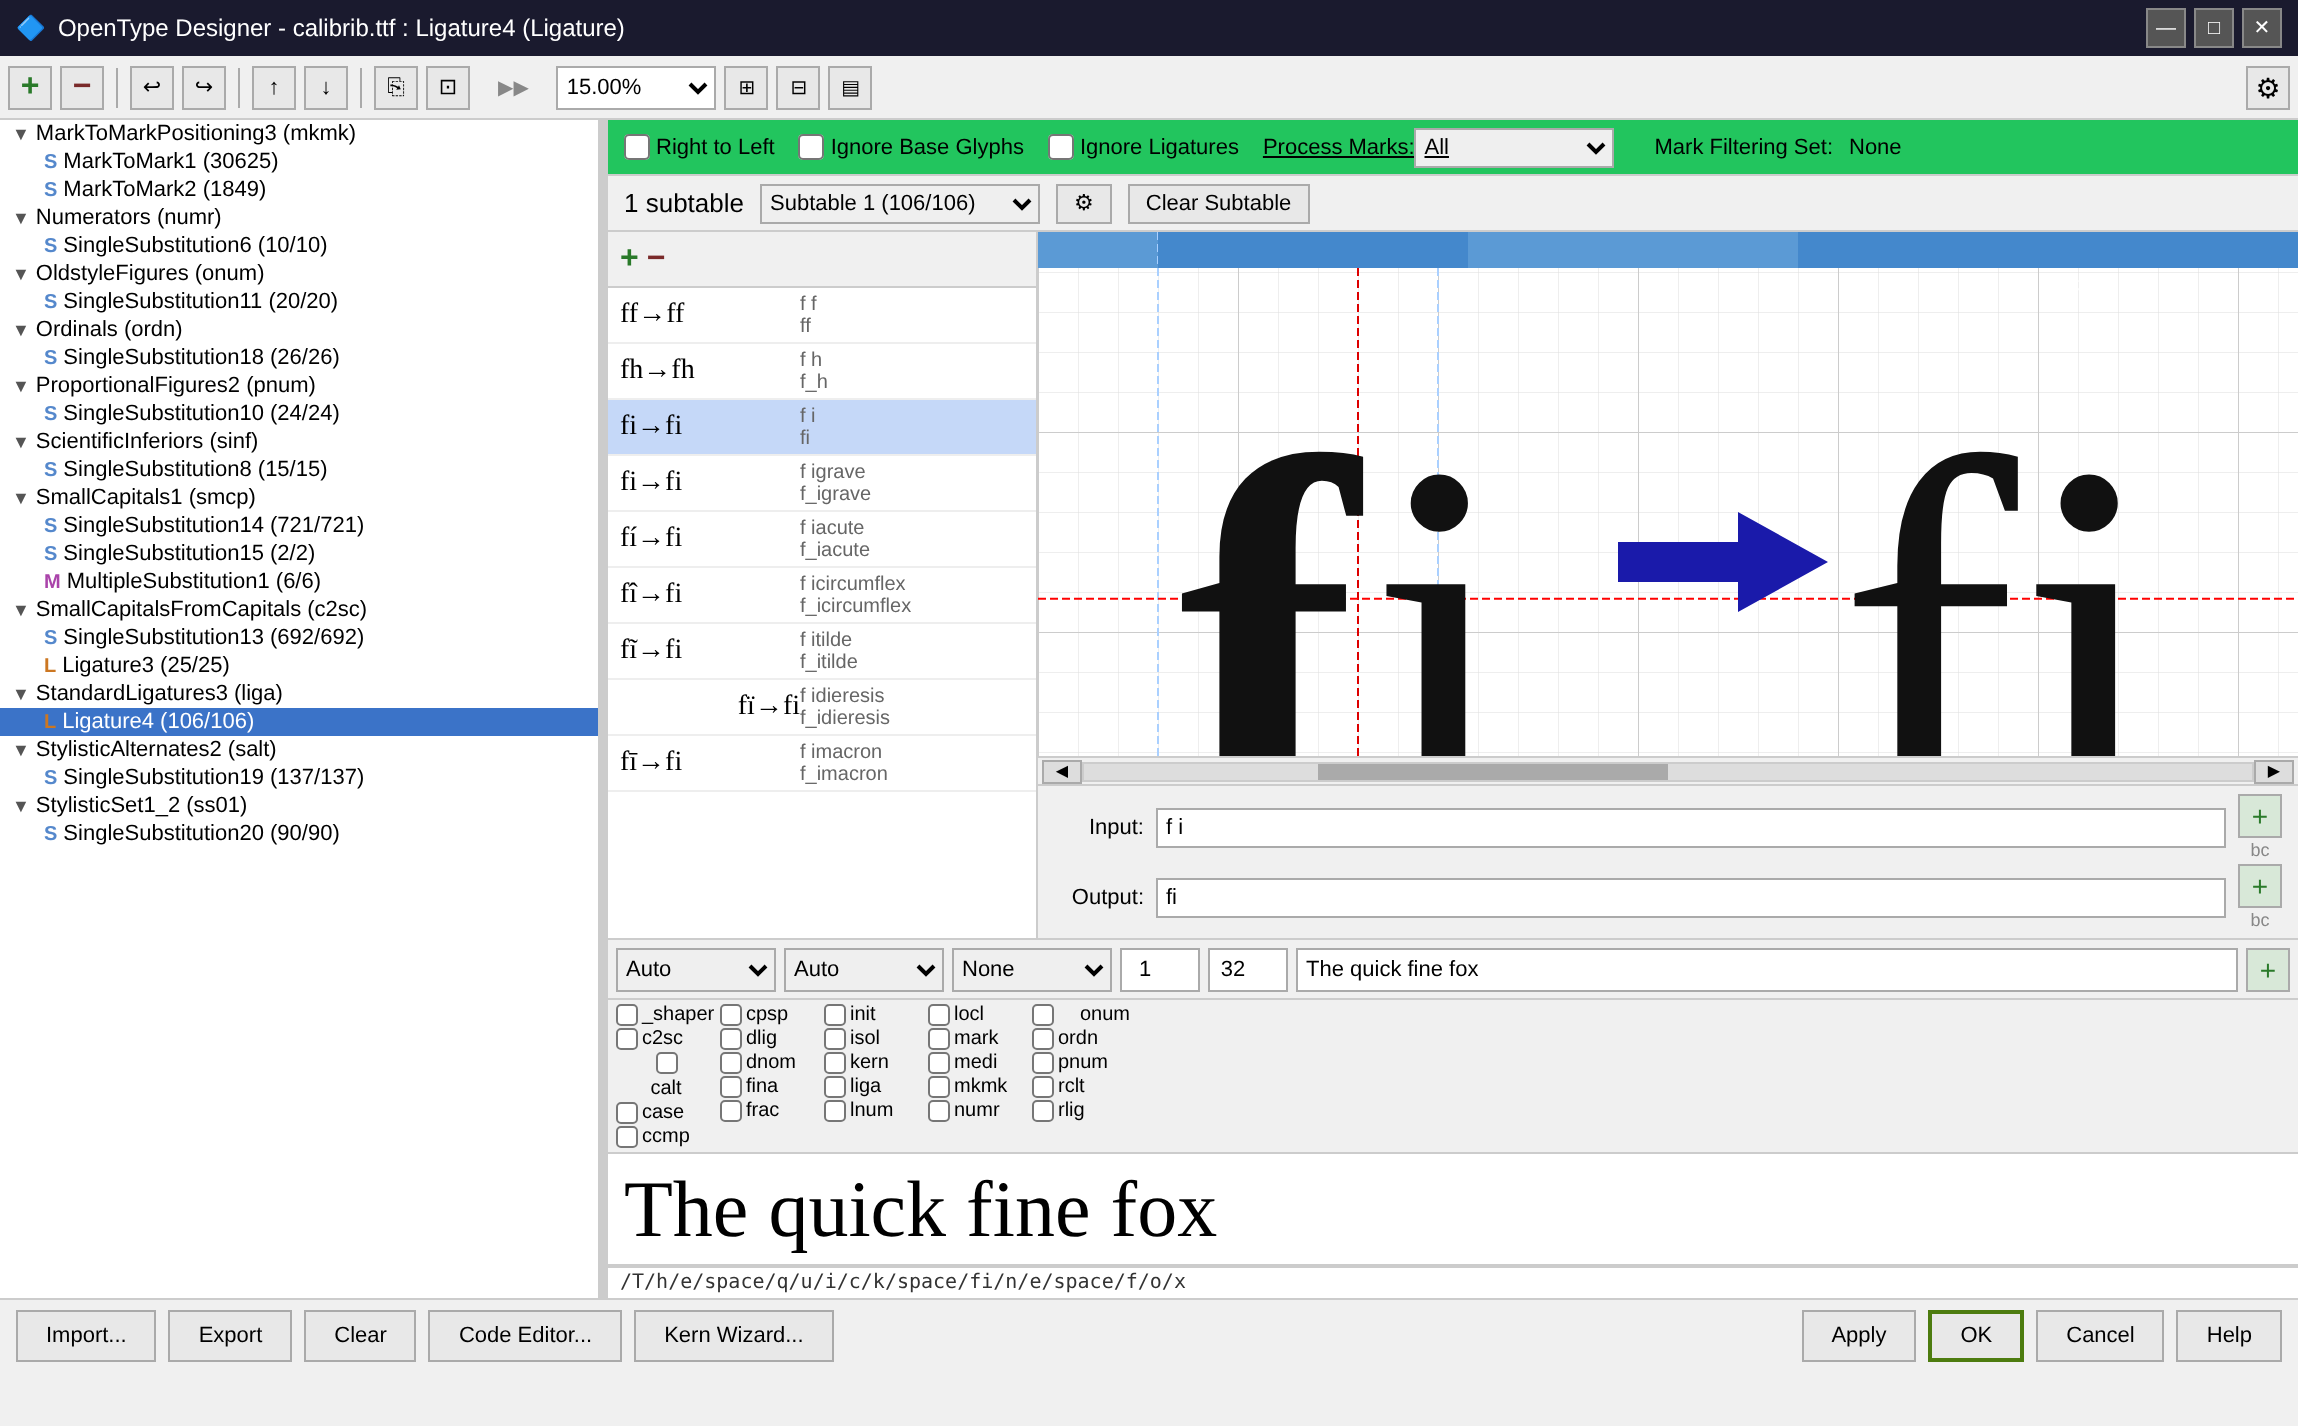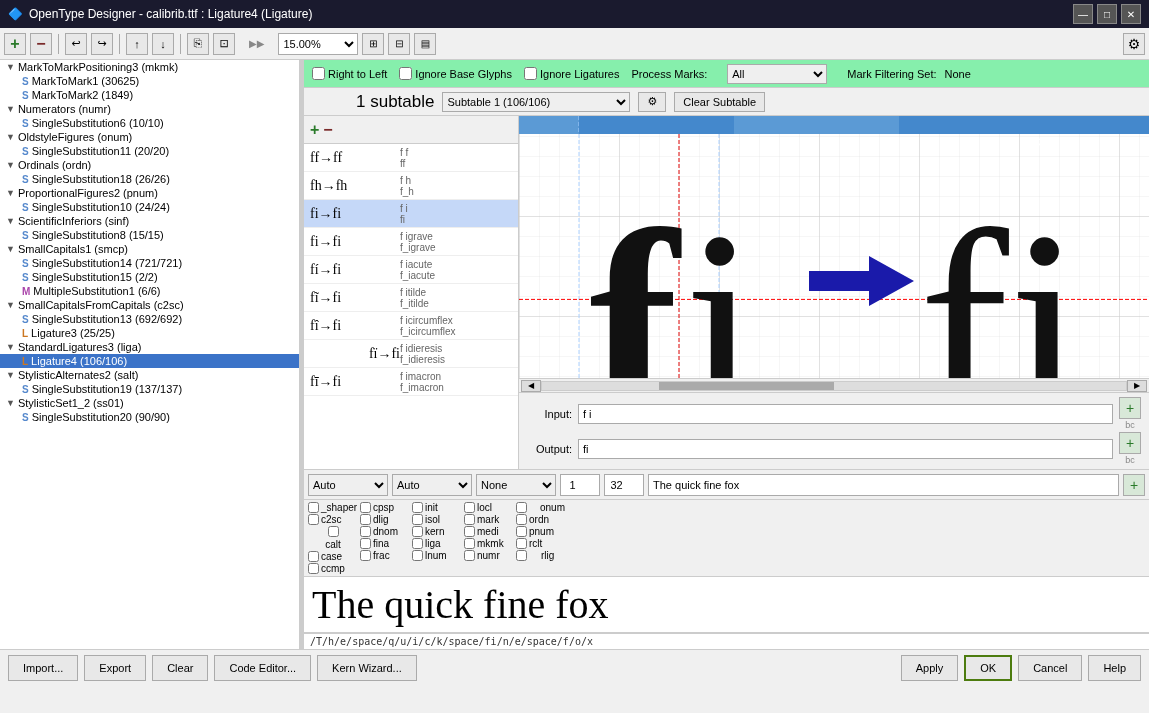--- a/index.html
+++ b/index.html
@@ -26,31 +26,31 @@
     
     .left-panel { width: 300px; background: white; border-right: 1px solid #ccc; display: flex; flex-direction: column; overflow: hidden; }
     .tree-area { flex: 1; overflow-y: auto; overflow-x: hidden; }
     .tree-item { display: flex; align-items: center; padding: 1px 2px; cursor: pointer; white-space: nowrap; font-size: 11px; }
     .tree-item.selected { background: #3b73c8; color: white; }
     
     
     .right-panel { flex: 1; display: flex; flex-direction: column; overflow: hidden; background: #f0f0f0; }
     
     
-    .options-bar { background: #86efac; border-bottom: 1px solid #ccc; padding: 2px 8px; display: flex; align-items: center; gap: 12px; height: 28px; }
+    .options-bar { background: #22c55e; border-bottom: 1px solid #ccc; padding: 2px 8px; display: flex; align-items: center; gap: 12px; height: 28px; }
     .checkbox-label { display: flex; align-items: center; gap: 3px; font-size: 11px; cursor: pointer; }
-    .process-marks { display: flex; align-items: center; gap: 20px; font-size: 11px; }
+    .process-marks { display: flex; align-items: center; gap: 0; font-size: 11px; text-decoration: underline; }
     .mark-select { width: 100px; height: 20px; border: 1px solid #aaa; font-size: 11px; }
     .mf-label { font-size: 11px; }
     .mf-value { font-size: 11px; margin-left: 4px; }
     
     
     .subtable-bar { background: #f0f0f0; border-bottom: 1px solid #ccc; padding: 2px 8px; display: flex; align-items: center; gap: 8px; height: 28px; }
-    .subtable-label { font-size: 17px; margin-left: 44px; }
-    .subtable-select { width: 188px; height: 20px; border: 1px solid #aaa; font-size: 11px; }
+    .subtable-label { font-size: 13px; }
+    .subtable-select { width: 140px; height: 20px; border: 1px solid #aaa; font-size: 11px; }
     .subtable-btn { height: 20px; padding: 0 8px; border: 1px solid #aaa; background: #e8e8e8; font-size: 11px; cursor: pointer; }
     
     
     .middle-panel { width: 215px; background: white; border-right: 1px solid #ccc; display: flex; flex-direction: column; overflow: hidden; }
     .panel-toolbar { height: 28px; background: #f0f0f0; border-bottom: 1px solid #ccc; display: flex; align-items: center; padding: 0 6px; gap: 4px; }
     .add-btn { color: #2a7a2a; font-size: 16px; cursor: pointer; font-weight: bold; }
     .del-btn { color: #7a2a2a; font-size: 16px; cursor: pointer; font-weight: bold; }
     .ligature-list { flex: 1; overflow-y: auto; }
     .lig-item { display: flex; align-items: center; padding: 2px 6px; border-bottom: 1px solid #eee; cursor: pointer; min-height: 28px; }
     .lig-item.selected { background: #c5d8f8; }
@@ -340,26 +340,26 @@
               </div>
               <div class="lig-item">
                 <span class="lig-glyph" style="font-family:serif;font-size:14px;min-width:90px;">fi→fi</span>
                 <span class="lig-name" style="font-size:10px;color:#666;">f igrave<br>f_igrave</span>
               </div>
               <div class="lig-item">
                 <span class="lig-glyph" style="font-family:serif;font-size:14px;min-width:90px;">fí→fi</span>
                 <span class="lig-name" style="font-size:10px;color:#666;">f iacute<br>f_iacute</span>
               </div>
               <div class="lig-item">
+                <span class="lig-glyph" style="font-family:serif;font-size:14px;min-width:90px;">fî→fi</span>
+                <span class="lig-name" style="font-size:10px;color:#666;">f icircumflex<br>f_icircumflex</span>
+              </div>
+              <div class="lig-item">
                 <span class="lig-glyph" style="font-family:serif;font-size:14px;min-width:90px;">fĩ→fi</span>
                 <span class="lig-name" style="font-size:10px;color:#666;">f itilde<br>f_itilde</span>
-              </div>
-              <div class="lig-item">
-                <span class="lig-glyph" style="font-family:serif;font-size:14px;min-width:90px;">fî→fi</span>
-                <span class="lig-name" style="font-size:10px;color:#666;">f icircumflex<br>f_icircumflex</span>
               </div>
               <div class="lig-item">
                 <span class="lig-glyph" style="font-family:serif;font-size:14px;min-width:90px;text-align:right;">fï→fi</span>
                 <span class="lig-name" style="font-size:10px;color:#666;">f idieresis<br>f_idieresis</span>
               </div>
               <div class="lig-item">
                 <span class="lig-glyph" style="font-family:serif;font-size:14px;min-width:90px;">fī→fi</span>
                 <span class="lig-name" style="font-size:10px;color:#666;">f imacron<br>f_imacron</span>
               </div>
             </div>
@@ -555,21 +555,21 @@
                 <span>ordn</span>
               </label>
               <label style="display: flex; align-items: center; gap: 2px; font-size: 10px; cursor: pointer;">
                 <input type="checkbox" style="width: 11px; height: 11px;">
                 <span>pnum</span>
               </label>
               <label style="display: flex; align-items: center; gap: 2px; font-size: 10px; cursor: pointer;">
                 <input type="checkbox" style="width: 11px; height: 11px;">
                 <span>rclt</span>
               </label>
-              <label style="display: flex; align-items: flex-end; gap: 14px; font-size: 10px; cursor: pointer;">
+              <label style="display: flex; align-items: flex-end; gap: 2px; font-size: 10px; cursor: pointer;">
                 <input type="checkbox" style="width: 11px; height: 11px;">
                 <span>rlig</span>
               </label>
             </div>
           </div>
 
         <div style="padding:4px 8px;background:white;border-bottom:1px solid #ccc;">
           <span class="preview-text">The quick fine fox</span>
         </div>
 

